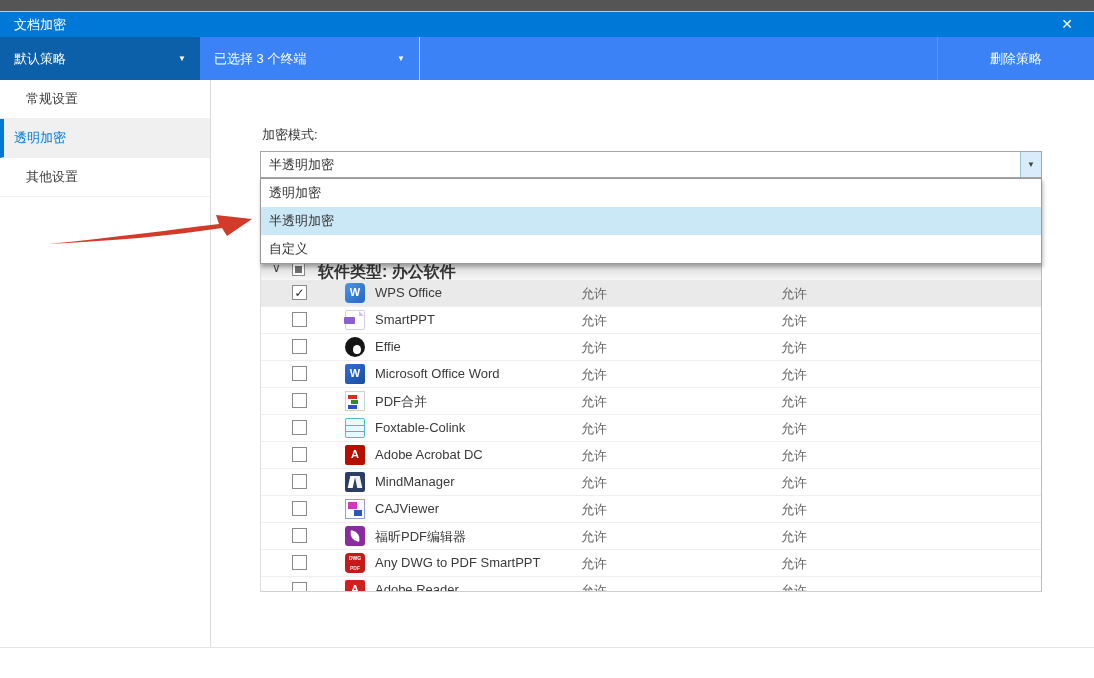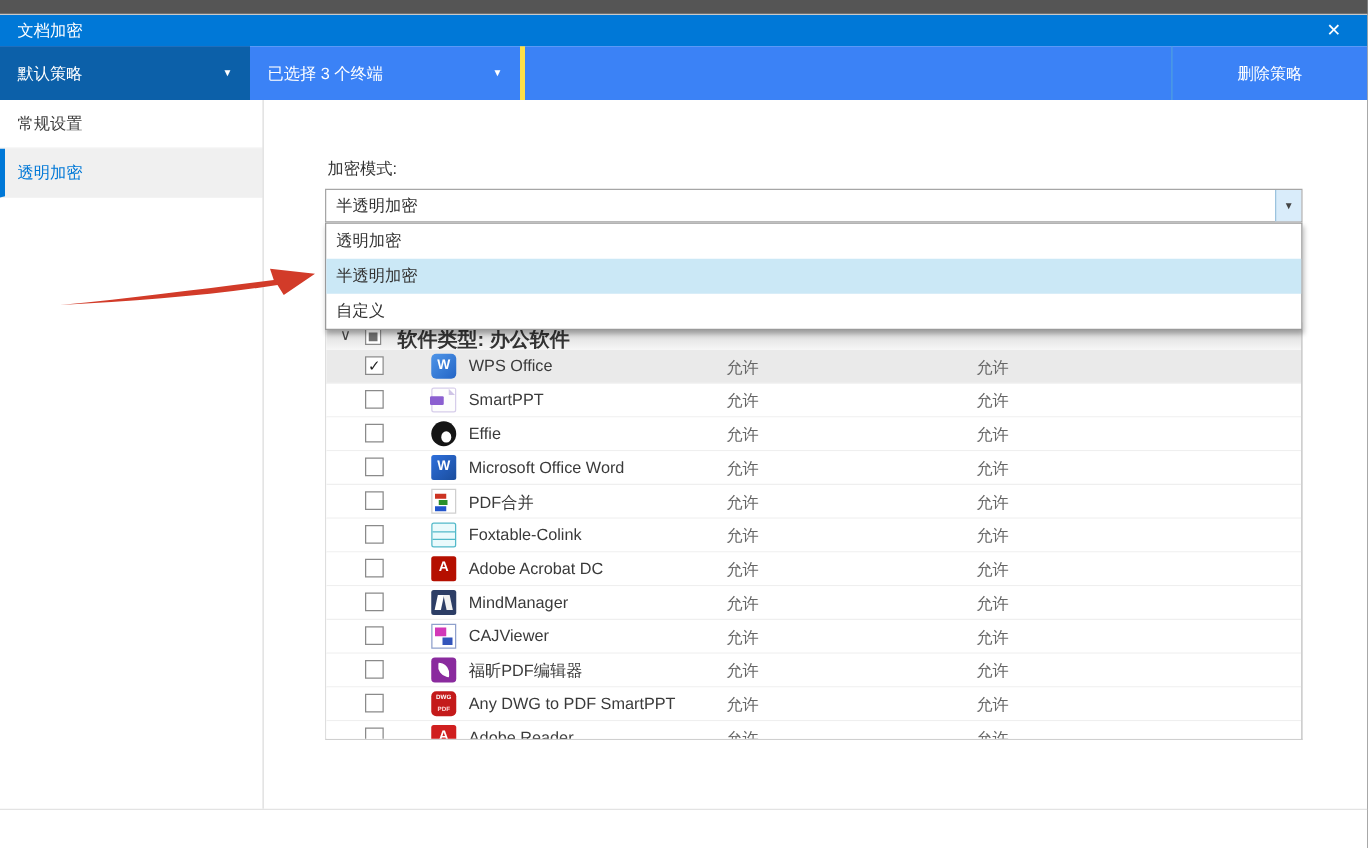--- a/index.html
+++ b/index.html
@@ -22,31 +22,31 @@
   
   .toolbar {
     position:absolute; left:0; top:25px; width:100%; height:43px;
     background:#3b82f6; display:flex; color:#fff; font-size:13px;
   }
   .tb-sec {
     display:flex; align-items:center; justify-content:space-between;
     padding:0 14px; cursor:pointer;
   }
   .tb-policy { width:200px; background:#0c60a9; }
-  .tb-terminals { width:220px; border-right:4px solid #fde047; }
+  .tb-terminals { width:220px; border-right:1px solid #fde047; }
   .tb-spacer { flex:1; }
   .tb-delete {
     width:157px; border-left:1px solid #4f9fe0; display:flex;
     align-items:center; justify-content:center; cursor:pointer;
   }
   .dd-arrow { font-size:8px; color:#fff; margin-left:10px; }
   
   .sidebar { position:absolute; left:0; top:68px; width:210px; height:567px; background:#fff; }
   .side-item {
-    height:39px; line-height:38px; padding-left:14px; font-size:13px;
+    height:39px; line-height:38px; padding-left:26px; font-size:13px;
     color:#3c3c3c; border-bottom:1px solid #f0f0f0; cursor:pointer;
   }
   .side-item.selected {
     background:#f0f0f0; color:#0078d7; border-left:4px solid #0078d7; padding-left:10px;
   }
   .v-divider { position:absolute; left:210px; top:68px; width:1px; height:567px; background:#dcdcdc; }
   
   .mode-label { position:absolute; left:262px; top:114px; font-size:13px; color:#333;text-align:center; }
   .mode-select {
     position:absolute; left:260px; top:139px; width:782px; height:27px;
@@ -160,20 +160,21 @@
     </div>
     <div class="tb-spacer"></div>
     <div class="tb-delete">
       <span>删除策略</span>
     </div>
   </div>
 
   <div class="sidebar" id="sidebar">
       <div class="side-item">常规设置</div>
       <div class="side-item selected">透明加密</div>
+      <div class="side-item">其他设置</div>
     </div>
   <div class="v-divider"></div>
 
   <div class="mode-label">加密模式:</div>
   <div class="mode-select">
     <span class="value">半透明加密</span>
     <span class="select-btn">
       <span>▼</span>
     </span>
   </div>

